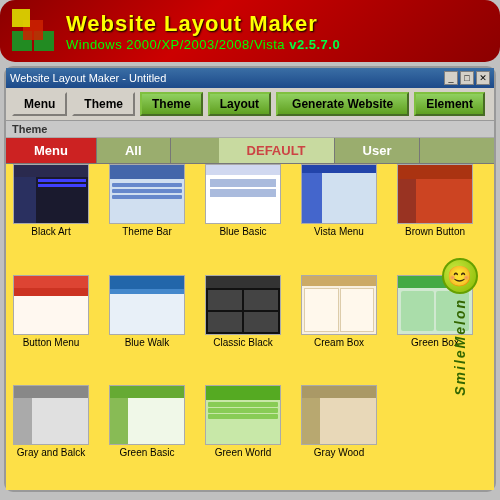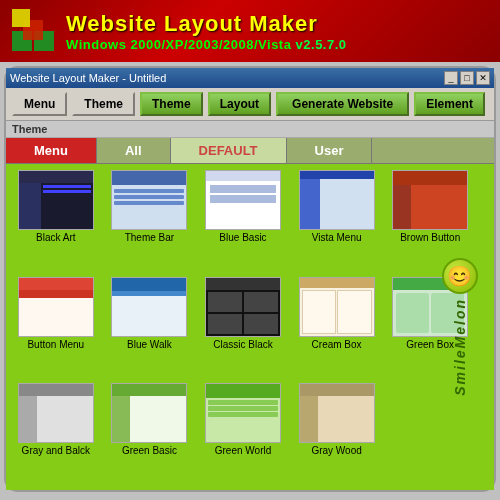--- a/index.html
+++ b/index.html
@@ -6,20 +6,21 @@
     body { width: 500px; height: 500px; overflow: hidden; font-family: Arial, sans-serif; background: #c0c0c0; }
 
     
     .app-header {
       background: linear-gradient(135deg, #8B0000 0%, #cc0000 40%, #8B0000 100%);
       height: 62px;
       display: flex;
       align-items: center;
       padding: 8px 12px;
       gap: 10px;
+      border-radius: 15px;
     }
     .logo-icon {
       width: 44px;
       height: 44px;
       flex-shrink: 0;
     }
     .header-text {
       display: flex;
       flex-direction: column;
     }
@@ -30,28 +31,28 @@
       text-shadow: 1px 1px 2px #000;
       letter-spacing: 1px;
     }
     .header-subtitle {
       font-size: 13px;
       color: #ffffff;
       letter-spacing: 0.5px;
     }
     .header-subtitle span {
       color: #00ff00;
-      font-weight: bold;
+      font-weight: normal;
     }
 
     
     .window {
       margin: 4px;
       border: 2px solid #999;
-      border-radius: 14px;
+      border-radius: 9px;
       background: #f0f0f0;
       box-shadow: inset 1px 1px 0 #fff;
     }
     .window-titlebar {
       background: linear-gradient(to bottom, #3a6ea5, #1d4a8a);
       height: 20px;
       display: flex;
       align-items: center;
       justify-content: space-between;
       padding: 0 4px;
@@ -130,30 +131,30 @@
       color: #fff;
       border-right: 1px solid #777;
     }
     .tab.active-red {
       background: #cc2222;
       color: #fff;
     }
     .tab.active-default {
       background: #c8daa0;
       color: #cc4444;
+      margin-left: 48px;
     }
     .tab:not(.active-red):not(.active-default) {
       background: #9aad6e;
       color: #fff;
     }
 
     
     .grid-area {
-      background: #84cc16;
-      padding: 6px;
+      background: #fde047;
       display: flex;
       gap: 0;
       position: relative;
       height: 326px;
       overflow-y: auto;
     }
 
     .theme-grid {
       display: grid;
       grid-template-columns: repeat(5, 1fr);

